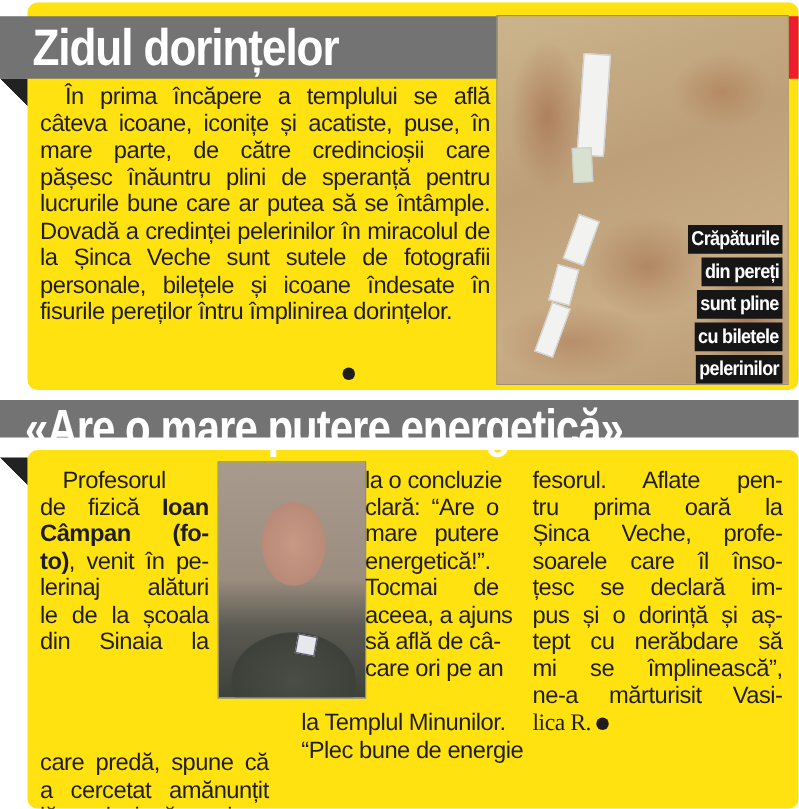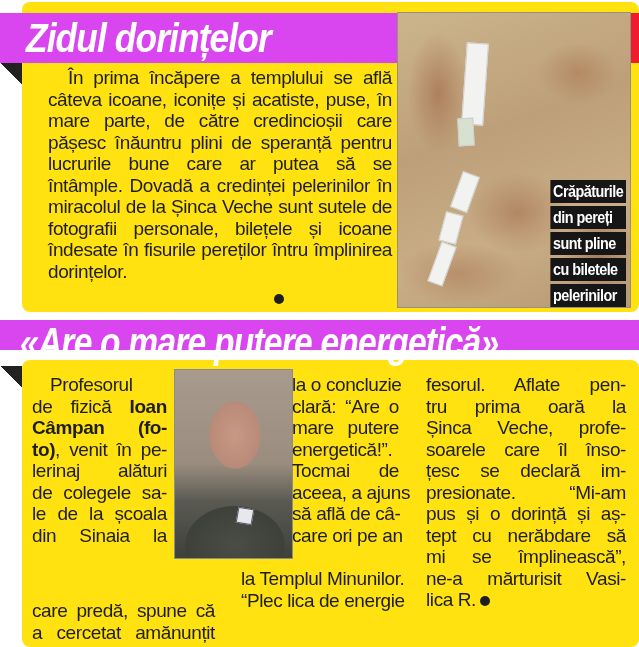--- a/index.html
+++ b/index.html
@@ -9,26 +9,25 @@
     .yellow-panel {
       position: absolute;
       background: #ffe20f;
       border-radius: 8px;
     }
     .top-panel { left: 22px; top: 2px; width: 617px; height: 310px; }
     .bottom-panel { left: 22px; top: 360px; width: 617px; height: 287px; border-radius: 8px 8px 8px 8px; }
 
     .red-banner {
       position: absolute;
-      background: #d946ef;
+      background: #737373;
       color: #ffffff;
       font-family: "Liberation Sans", sans-serif;
       font-weight: bold;
       letter-spacing: -1px;
-      font-style: italic;
     }
     .banner-1 { left: 0; top: 13px; width: 400px; height: 50px; }
     .banner-1 .title { position: absolute; left: 26px; top: 2px; font-size: 41px; line-height: 46px; transform: scaleX(0.86); transform-origin: left center; white-space: nowrap; }
     .banner-1-right { position: absolute; left: 631px; top: 13px; width: 8px; height: 50px; background: #ee1c2e; }
 
     .banner-2 { left: 0; top: 320px; width: 639px; height: 30px; }
     .banner-2 .title { position: absolute; left: 20px; top: 0px; font-size: 42px; line-height: 46px; transform: scaleX(0.80); transform-origin: left center; white-space: nowrap; }
 
     .fold-tri {
       position: absolute;
@@ -39,21 +38,21 @@
     .fold-tri-2 { left: 0; top: 366px; }
 
     .body-text {
       position: absolute;
       color: #1e1e1e;
       font-family: "Liberation Sans", sans-serif;
       font-size: 19px;
       line-height: 21.5px;
     }
     .intro-text { left: 32px; top: 67px; width: 360px; }
-    .intro-text p { text-indent: 20px; text-align: justify; letter-spacing: -0.4px; margin-left: 16px; }
+    .intro-text p { text-indent: 20px; text-align: justify; letter-spacing: -0.4px; }
 
     .photo-wall {
       position: absolute;
       left: 397px; top: 12px; width: 234px; height: 296px;
       border: 1px solid #9a8f7a;
       background:
         radial-gradient(ellipse 30px 60px at 40px 80px, rgba(150,80,50,0.45), transparent),
         radial-gradient(ellipse 40px 30px at 180px 60px, rgba(160,90,50,0.35), transparent),
         radial-gradient(ellipse 50px 40px at 120px 200px, rgba(140,70,40,0.35), transparent),
         radial-gradient(ellipse 35px 50px at 200px 240px, rgba(130,60,40,0.4), transparent),
@@ -67,20 +66,21 @@
     .note-3 { left: 58px; top: 160px; width: 18px; height: 38px; transform: rotate(20deg); }
     .note-4 { left: 44px; top: 200px; width: 18px; height: 30px; transform: rotate(15deg); }
     .note-5 { left: 36px; top: 230px; width: 16px; height: 42px; transform: rotate(20deg); }
 
     .caption {
       position: absolute;
       right: 4px;
       top: 167px;
       display: flex;
       flex-direction: column;
+      align-items: flex-end;
       gap: 3px;
     }
     .caption span {
       display: inline-block;
       background: #161616;
       color: #ffffff;
       font-weight: bold;
       font-size: 16px;
       line-height: 23px;
       padding: 0 3px;
@@ -158,21 +158,20 @@
   <span class="title">«Are o mare putere energetică»</span>
 </div>
 <div class="fold-tri fold-tri-2"></div>
 
 <div class="col col-1">
   <span class="line"><span>Profesorul</span></span>
   <span class="line"><span>de fizică </span><span class="bold">Ioan</span></span>
   <span class="line"><span class="bold">Câmpan (fo-</span></span>
   <span class="line"><span class="bold">to)</span><span>, venit în pe-</span></span>
   <span class="line">lerinaj alături</span>
-  <span class="line">de colegele sa-</span>
   <span class="line">le de la școala</span>
   <span class="line">din Sinaia la</span>
 </div>
 <div class="col col-1b">
   <span class="line">care predă, spune că</span>
   <span class="line">a cercetat amănunțit</span>
   <span class="line">lăcașul și că a ajuns</span>
 </div>
 
 <div class="photo-man">
@@ -184,28 +183,27 @@
   <span class="line">clară: “Are o</span>
   <span class="line">mare putere</span>
   <span class="line">energetică!”.</span>
   <span class="line">Tocmai de</span>
   <span class="line">aceea, a ajuns</span>
   <span class="line">să află de câ-</span>
   <span class="line">care ori pe an</span>
 </div>
 <div class="col col-2b">
   <span class="line">la Templul Minunilor.</span>
-  <span class="line">“Plec lica de energie</span>
+  <span class="line">“Plec bune de energie</span>
 </div>
 
 <div class="col col-3">
   <span class="line">fesorul. Aflate pen-</span>
   <span class="line">tru prima oară la</span>
   <span class="line">Șinca Veche, profe-</span>
   <span class="line">soarele care îl înso-</span>
   <span class="line">țesc se declară im-</span>
-  <span class="line">presionate. “Mi-am</span>
   <span class="line">pus și o dorință și aș-</span>
   <span class="line">tept cu nerăbdare să</span>
   <span class="line">mi se împlinească”,</span>
   <span class="line">ne-a mărturisit Vasi-</span>
-  <span class="line last-line" style="text-align-last:left;"><span>lica R.</span><span class="bullet"></span></span>
+  <span class="line last-line" style="text-align-last:left;font-family:Liberation Serif, serif;"><span>lica R.</span><span class="bullet"></span></span>
 </div>
 
 </body></html>

